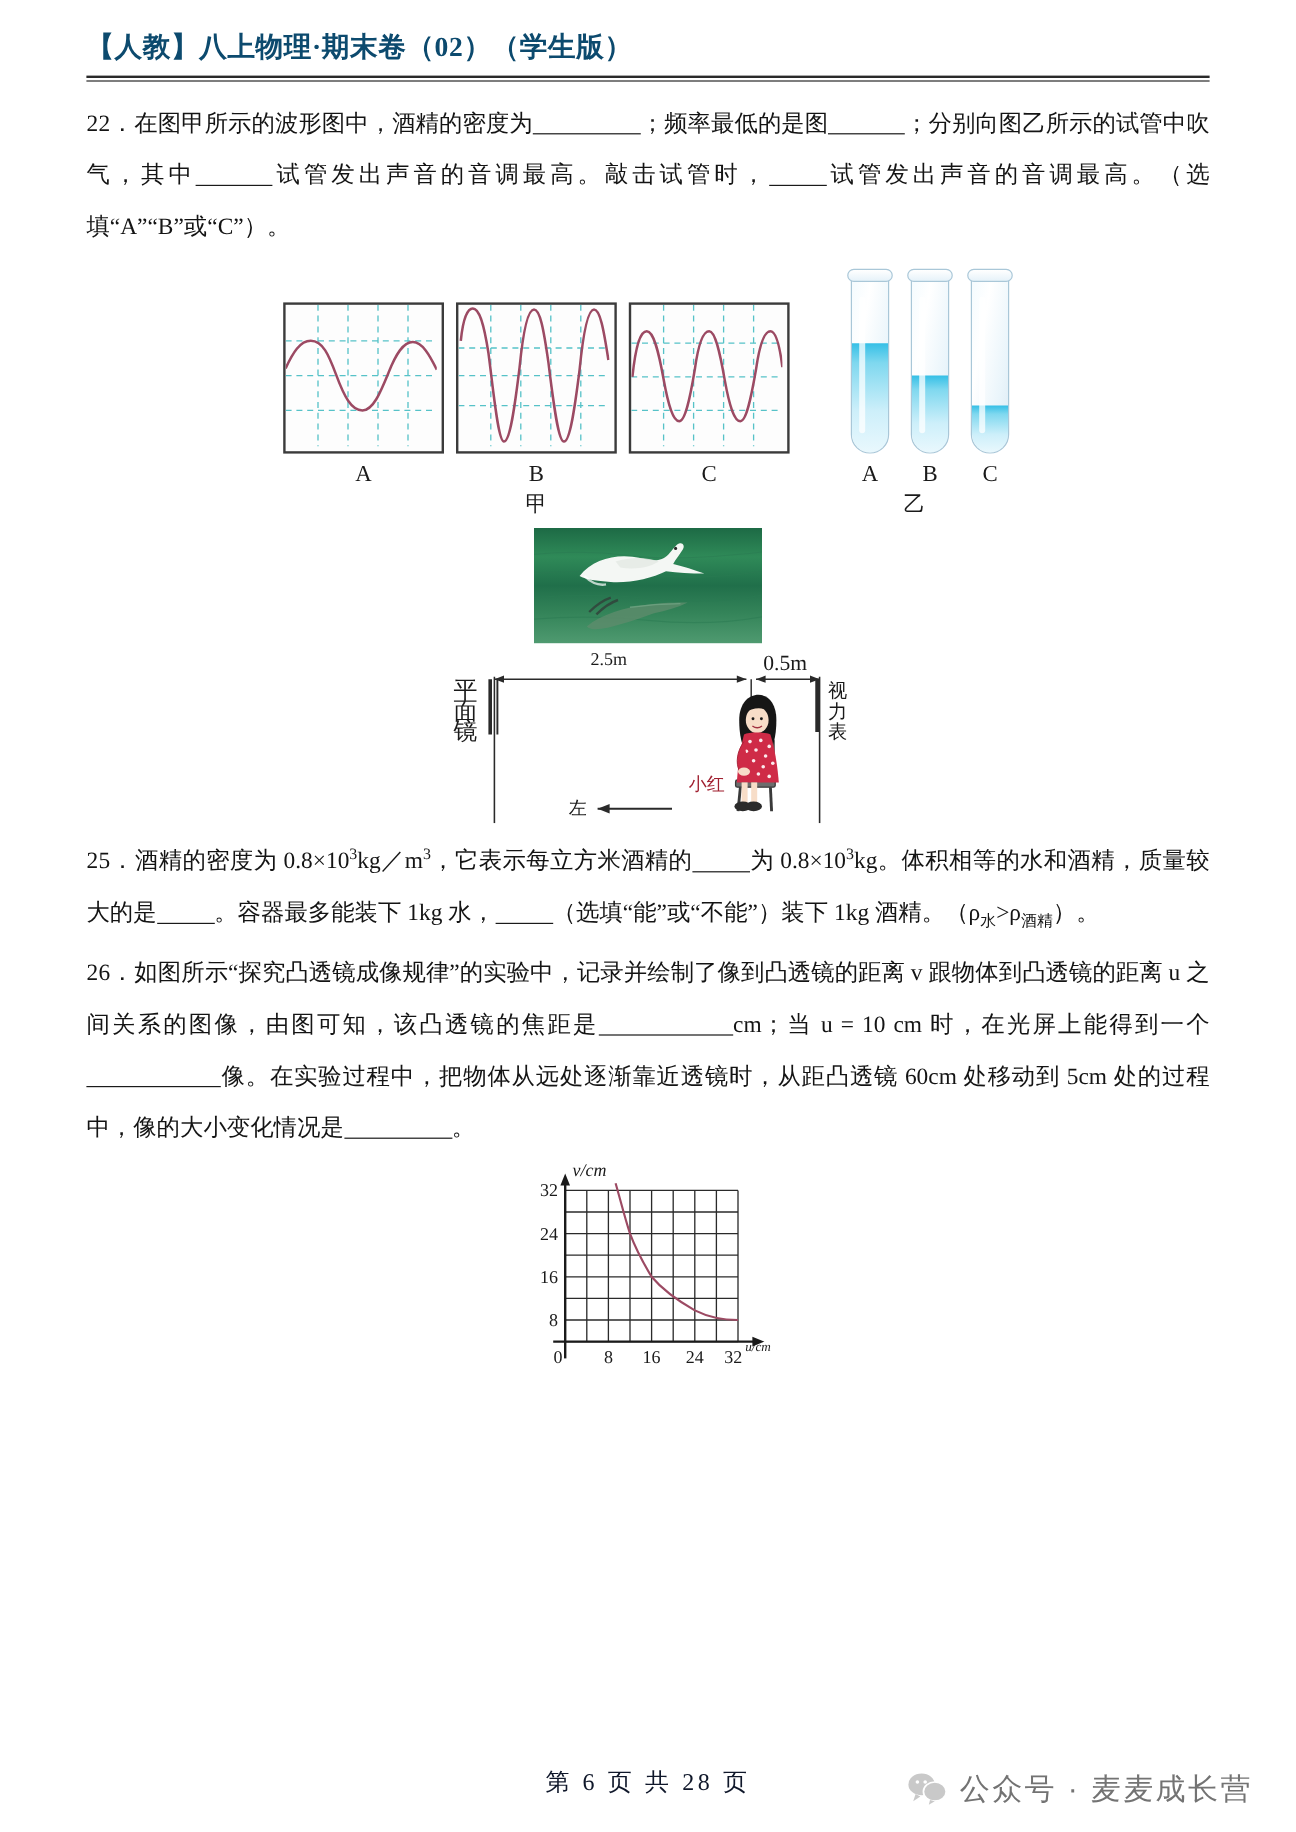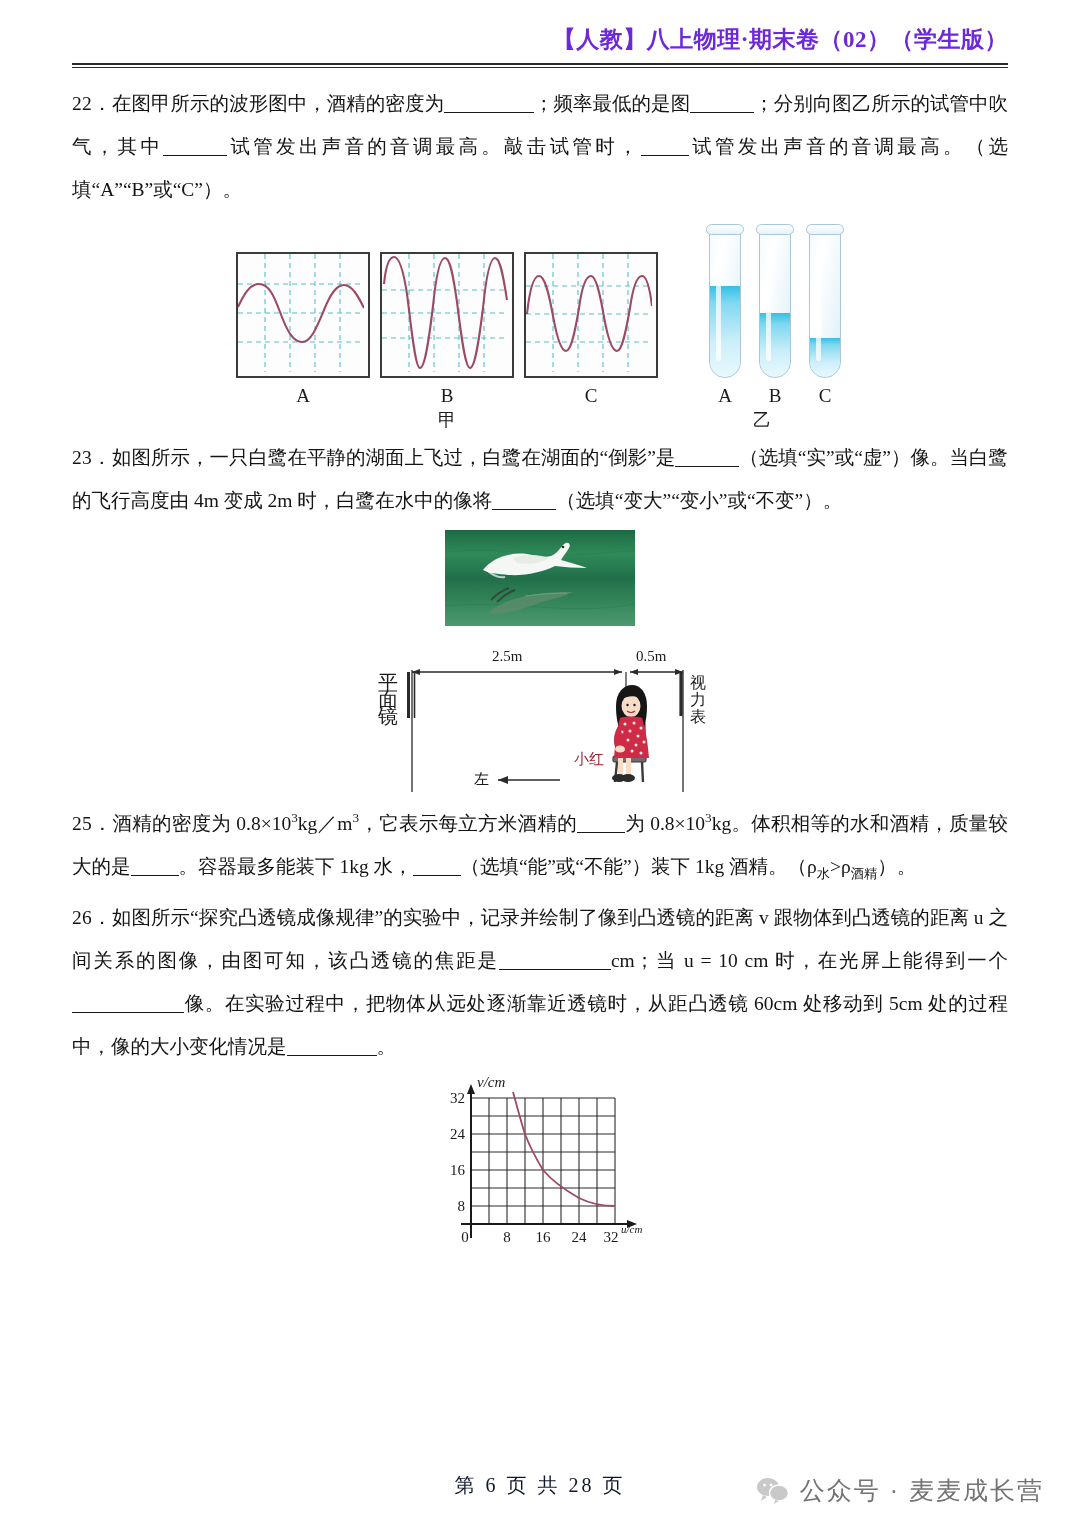--- a/index.html
+++ b/index.html
@@ -17,24 +17,24 @@
   }
   .page {
     position: relative;
     width: 1080px;
     height: 1527px;
     box-sizing: border-box;
     padding: 0 72px;
   }
   
   .doc-header {
-    text-align: right;
+    text-align: left;
     font-size: 23px;
     font-weight: bold;
-    color: #6d28d9;
+    color: #0c4a6e;
     letter-spacing: 0.5px;
     padding-top: 24px;
     padding-bottom: 8px;
   }
   .header-rule {
     border-top: 2.5px solid #2a2a2a;
     border-bottom: 1px solid #2a2a2a;
     height: 2px;
     margin-bottom: 14px;
   }
@@ -147,21 +147,21 @@
     margin: 6px auto 0 auto;
     position: relative;
     overflow: hidden;
     background: linear-gradient(180deg,#1f6b45 0%,#2e8555 22%,#1d6b48 48%,#2b7d52 70%,#4a9a6d 100%);
   }
   
   .mirror-fig {
     position: relative;
     width: 340px;
     height: 142px;
-    margin: 24px auto 0 auto;
+    margin: 8px auto 0 auto;
     font-size: 13px;
   }
   
   .chart-wrap {
     position: relative;
     width: 230px;
     height: 168px;
     margin: 10px auto 0 auto;
   }
   
@@ -290,23 +290,20 @@
               <div class="tube-lip"></div>
             </div>
             <div class="tube-label">C</div>
           </div>
         </div>
         <div class="yi-label">乙</div>
       </div>
     </div>
   </div>
 
-  <p class="question">
-    <span class="q-num">23．</span><span>如图所示，一只白鹭在平静的湖面上飞过，白鹭在湖面的“倒影”是</span><span class="blank b-md"></span><span>（选填“实”或“虚”）像。当白鹭的飞行高度由 4m 变成 2m 时，白鹭在水中的像将</span><span class="blank b-md"></span><span>（选填“变大”“变小”或“不变”）。</span>
-  </p>
 
   <div class="fig-block">
     <div class="photo">
       <svg width="190" height="96" viewBox="0 0 190 96">
         <defs>
           <linearGradient id="waterg" x1="0" y1="0" x2="0" y2="1">
             <stop offset="0%" stop-color="#1d6a45"></stop>
             <stop offset="25%" stop-color="#2f8a58"></stop>
             <stop offset="50%" stop-color="#206f4a"></stop>
             <stop offset="75%" stop-color="#35855a"></stop>
@@ -401,21 +398,21 @@
           <ellipse cx="250" cy="99" rx="5" ry="3.5" fill="#f7ddc8"></ellipse>
 
           <rect x="248" y="108" width="5" height="18" fill="#f7ddc8"></rect>
           <rect x="256" y="108" width="5" height="18" fill="#f7ddc8"></rect>
 
           <ellipse cx="249" cy="128" rx="7" ry="4" fill="#2b2b2b"></ellipse>
           <ellipse cx="258" cy="128" rx="7" ry="4" fill="#2b2b2b"></ellipse>
         </g>
       </svg>
       <div style="position:absolute; left:122px; top:-2px; font-size:15px;">2.5m</div>
-      <div style="position:absolute; left:266px; top:-2px; font-size:15px;">0.5m</div>
+      <div style="position:absolute; left:266px; top:-2px; font-size:18px;">0.5m</div>
       <div style="position:absolute; left:8px; top:24px; width:16px; font-size:20px; line-height:17px;">平面镜</div>
       <div style="position:absolute; left:320px; top:24px; width:16px; font-size:16px; line-height:17px;">视力表</div>
       <div style="position:absolute; left:204px; top:100px; font-size:15px; color:#a02030;">小红</div>
       <div style="position:absolute; left:104px; top:120px; font-size:15px;">左</div>
     </div>
   </div>
 
   <p class="question">
     <span class="q-num">25．</span><span>酒精的密度为 0.8×10</span><sup>3</sup><span>kg／m</span><sup>3</sup><span>，它表示每立方米酒精的</span><span class="blank b-sm"></span><span>为 0.8×10</span><sup>3</sup><span>kg。体积相等的水和酒精，质量较大的是</span><span class="blank b-sm"></span><span>。容器最多能装下 1kg 水，</span><span class="blank b-sm"></span><span>（选填“能”或“不能”）装下 1kg 酒精。（ρ</span><sub>水</sub><span>&gt;ρ</span><sub>酒精</sub><span>）。</span>
   </p>

